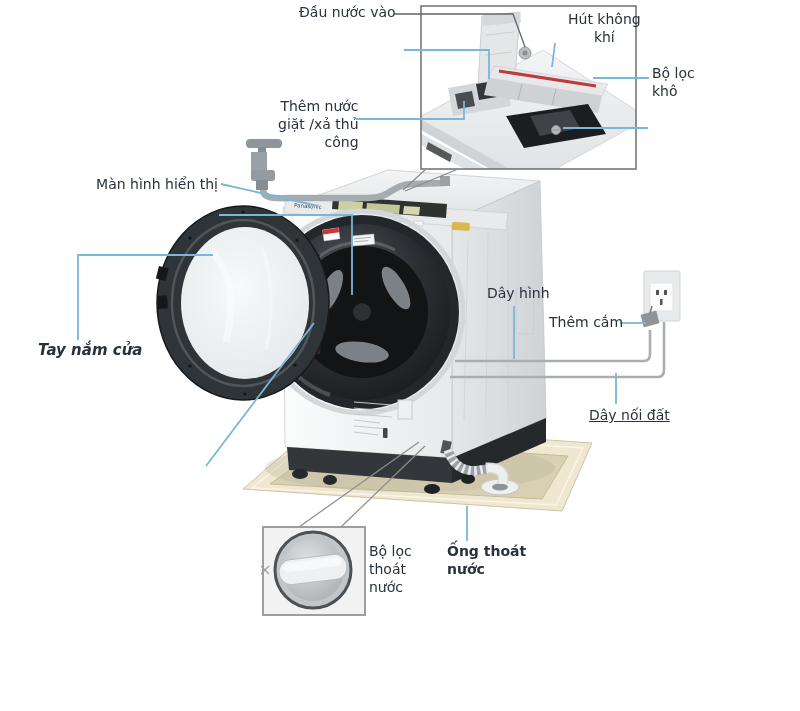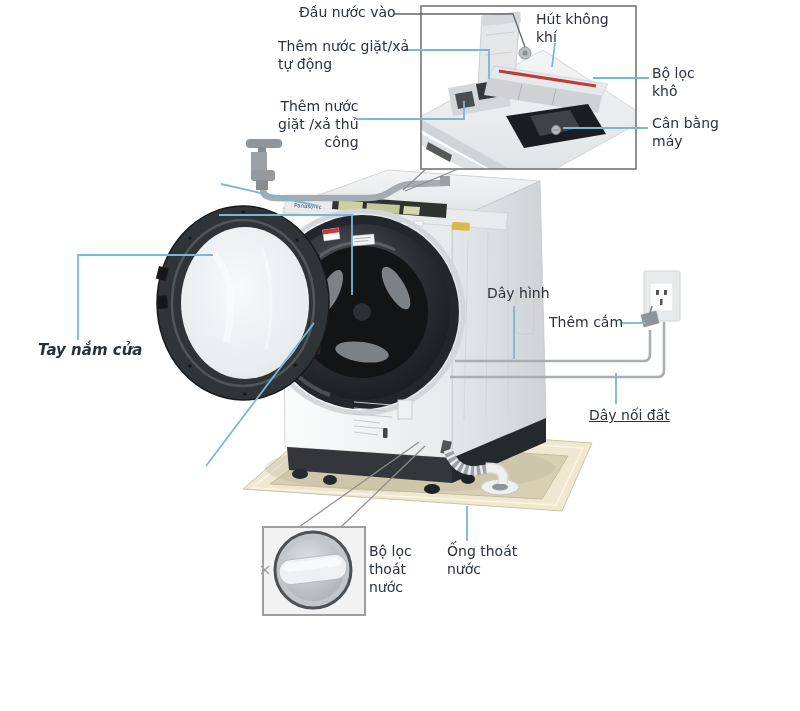--- a/index.html
+++ b/index.html
@@ -268,34 +268,31 @@
     <path d="M206,466 L314,323"></path>
     <path d="M514,306 L514,359"></path>
     <path d="M620,323 L646,323"></path>
     <path d="M616,373 L616,404"></path>
     <path d="M467,506 L467,541"></path>
   </g>
   <path d="M394,14 L513,14 L525,47" fill="none" stroke="#5f6569" stroke-width="1.3"></path>
 </svg>
 
 <div class="lbl" style="left:299px;top:3px;">Đầu nước vào</div>
-<div class="lbl" style="left:278px;top:37px;">Thêm nước giặt/xả
-tự động</div>
 <div class="lbl" style="left:278px;top:97px;text-align:right;">Thêm nước
 giặt /xả thủ
 công</div>
-<div class="lbl" style="left:536px;top:10px;">Hút không
+<div class="lbl" style="left:568px;top:10px;text-align:center;">Hút không
 khí</div>
 <div class="lbl" style="left:652px;top:64px;">Bộ lọc
 khô</div>
-<div class="lbl" style="left:652px;top:114px;">Cân bằng
-máy</div>
+<div class="lbl right" style="left:60px;top:175px;width:158px;">Màn hình hiển thị</div>
 <div class="lbl bold" style="left:38px;top:341px;">Tay nắm cửa</div>
 <div class="lbl" style="left:487px;top:284px;">Dây hình</div>
 <div class="lbl" style="left:549px;top:313px;">Thêm cắm</div>
 <div class="lbl" style="left:589px;top:406px;text-decoration:underline;">Dây nối đất</div>
 <div class="lbl" style="left:369px;top:542px;">Bộ lọc
 thoát
 nước</div>
-<div class="lbl" style="left:447px;top:542px;">Ống thoát
+<div class="lbl" style="left:447px;top:542px;font-weight:bold;">Ống thoát
 nước</div>
 
 </div>
 
 </body></html>

